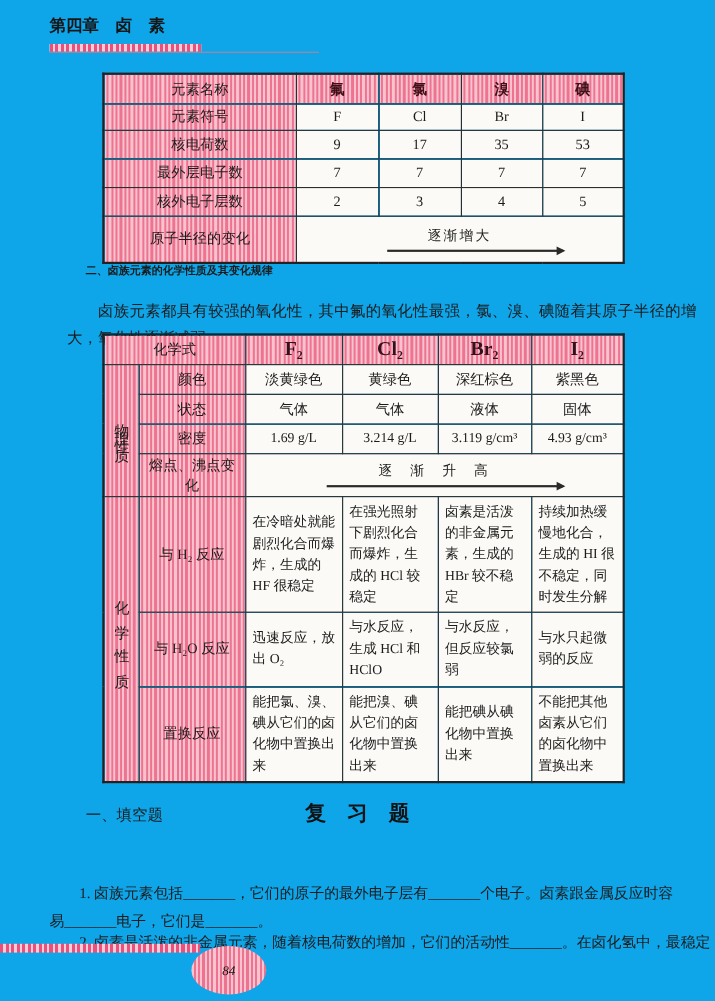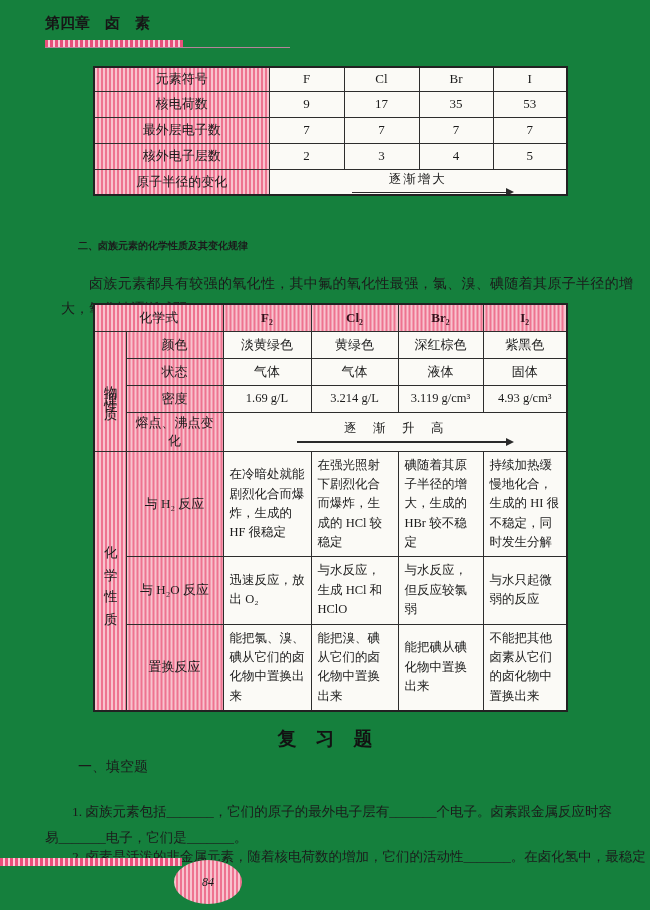--- a/index.html
+++ b/index.html
@@ -4,21 +4,21 @@
 <style>
   html,body { margin:0; padding:0; }
   body {
     background:#f6f4ef;
     font-family:"Liberation Serif","DejaVu Serif",serif;
     color:#1b1b1b;
   }
   .page {
     position:relative;
     width:650px; height:910px;
-    background:#15803d;
+    background:#0ea5e9;
     overflow:hidden;
   }
 
   
   .chapter {
     position:absolute; left:45px; top:14px;
     font-family:"Liberation Sans","DejaVu Sans",sans-serif;
     font-weight:bold; font-size:15px; color:#161616;
   }
   .chapter-bar {
@@ -40,21 +40,21 @@
     padding:1px 3px; overflow:hidden;
   }
   .pink {
     background:repeating-linear-gradient(90deg,#f8c3ce 0 2px,#ee7390 2px 4px);
   }
   .white { background:#fbfaf6; }
   .elname {
     font-family:"Liberation Sans","DejaVu Sans",sans-serif;
     font-weight:bold; color:#401018; font-size:13.5px;
   }
-  .formula { font-weight:bold; color:#33101a; font-size:13px; }
+  .formula { font-weight:bold; color:#33101a; font-size:18px; }
   .txt {
     text-align:left; vertical-align:middle;
     font-size:12.5px; line-height:1.55; padding:4px 6px;
   }
   .vcell span {
     display:inline-block;
     writing-mode:vertical-lr; text-orientation:upright;
     font-size:13.5px;
   }
   .vphys span { letter-spacing:7px; }
@@ -85,21 +85,21 @@
   }
 
   
   .review-title {
     position:absolute; left:0; top:726px; width:650px;
     text-align:center;
     font-family:"Liberation Sans","DejaVu Sans",sans-serif;
     font-weight:bold; font-size:19px; color:#121212;
   }
   .fill-head {
-    position:absolute; left:78px; top:758px; font-size:14px;
+    position:absolute; left:78px; top:732px; font-size:14px;
   }
   .q1 {
     position:absolute; left:45px; top:799px; width:580px;
     margin:0; font-size:13.5px; line-height:26px; text-indent:2em;
   }
   .q2 {
     position:absolute; left:45px; top:844px; width:600px;
     margin:0; font-size:13.5px; line-height:26px; text-indent:2em;
     white-space:nowrap;
   }
@@ -129,20 +129,27 @@
   <div class="tbl" style="top:66px;">
     <table>
       <colgroup>
         <col style="width:175px">
           <col style="width:75px">
           <col style="width:75px">
           <col style="width:74px">
           <col style="width:74px">
       </colgroup>
       <tbody>
+          <tr style="height:27px">
+        <td class="pink">元素名称</td>
+        <td class="pink elname">氟</td>
+        <td class="pink elname">氯</td>
+        <td class="pink elname">溴</td>
+        <td class="pink elname">碘</td>
+      </tr>
       <tr style="height:24px">
         <td class="pink">元素符号</td>
         <td class="white">F</td>
         <td class="white">Cl</td>
         <td class="white">Br</td>
         <td class="white">I</td>
       </tr>
       <tr style="height:26px">
         <td class="pink">核电荷数</td>
         <td class="white">9</td>
@@ -157,21 +164,21 @@
         <td class="white">7</td>
         <td class="white">7</td>
       </tr>
       <tr style="height:26px">
         <td class="pink">核外电子层数</td>
         <td class="white">2</td>
         <td class="white">3</td>
         <td class="white">4</td>
         <td class="white">5</td>
       </tr>
-      <tr style="height:26px">
+      <tr style="height:43px">
         <td class="pink">原子半径的变化</td>
         <td class="white" colspan="4">
           <div class="trend">
             <span>逐渐增大</span>
             <div class="arrow arrow-t1"></div>
           </div>
         </td>
       </tr>
     </tbody>
       </table>
@@ -231,21 +238,21 @@
           </div>
         </td>
       </tr>
       <tr style="height:85px">
         <td class="pink vcell vchem" rowspan="3">
           <span>化学性质</span>
         </td>
         <td class="pink">与 H₂ 反应</td>
         <td class="white txt">在冷暗处就能剧烈化合而爆炸，生成的 HF 很稳定</td>
         <td class="white txt">在强光照射下剧烈化合而爆炸，生成的 HCl 较稳定</td>
-        <td class="white txt">碘随着其原子半径的增大，生成的 HBr 较不稳定</td>
+        <td class="white txt">卤素是活泼的非金属元素，生成的 HBr 较不稳定</td>
         <td class="white txt">持续加热缓慢地化合，生成的 HI 很不稳定，同时发生分解</td>
       </tr>
       <tr style="height:55px">
         <td class="pink">与 H₂O 反应</td>
         <td class="white txt">迅速反应，放出 O₂</td>
         <td class="white txt">与水反应，生成 HCl 和 HClO</td>
         <td class="white txt">与水反应，但反应较氯弱</td>
         <td class="white txt">与水只起微弱的反应</td>
       </tr>
       <tr style="height:70px">

